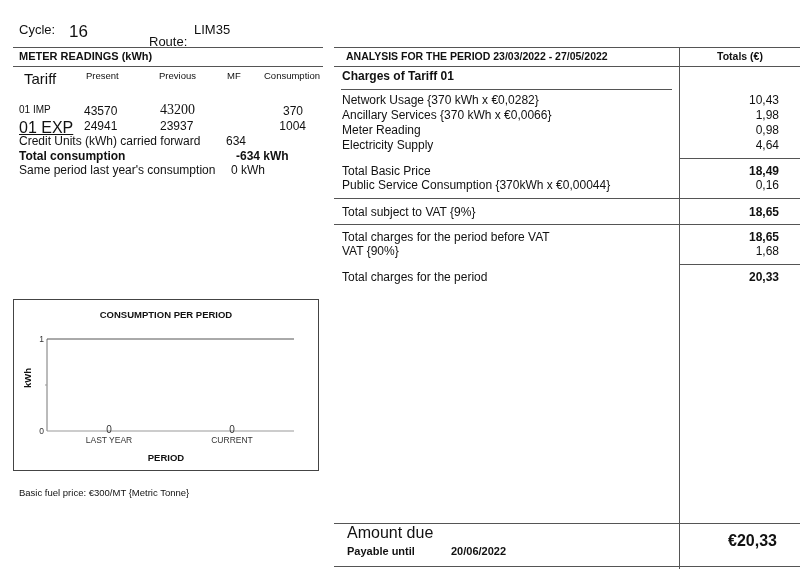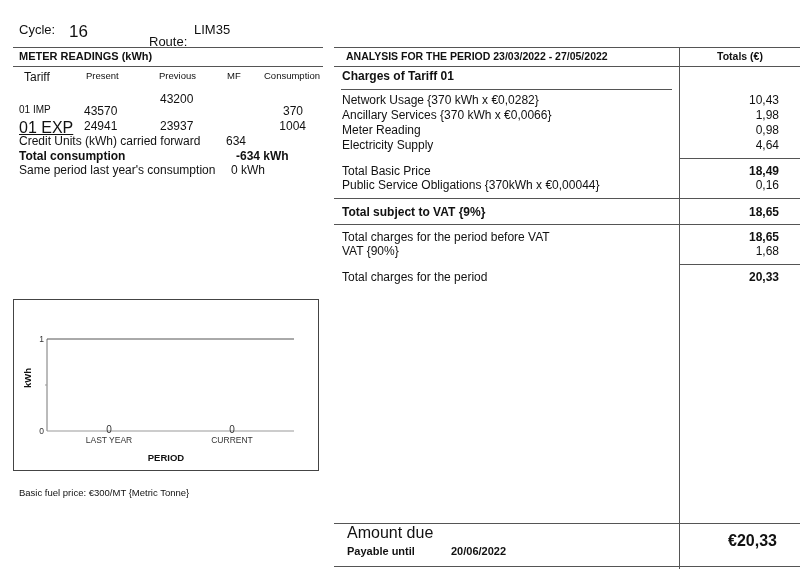--- a/index.html
+++ b/index.html
@@ -16,47 +16,48 @@
 
 <div class="abs" style="left:19px;top:22px;font-size:13px;">Cycle:</div>
 <div class="abs" style="left:69px;top:22px;font-size:17px;">16</div>
 <div class="abs" style="left:149px;top:22px;font-size:13px;margin-top:12px;">Route:</div>
 <div class="abs" style="left:194px;top:22px;font-size:13px;">LIM35</div>
 
 <div class="hl" style="left:13px;top:47px;width:310px;"></div>
 <div class="abs b" style="left:19px;top:50px;font-size:11px;text-align:center;">METER READINGS (kWh)</div>
 <div class="hl" style="left:13px;top:66px;width:310px;"></div>
 
-<div class="abs" style="left:24px;top:70px;font-size:12px;">Tariff</div>
+<div class="abs" style="left:24px;top:70px;font-size:15px;">Tariff</div>
 <div class="abs" style="left:86px;top:70px;font-size:9.5px;">Present</div>
 <div class="abs" style="left:159px;top:70px;font-size:9.5px;">Previous</div>
 <div class="abs" style="left:227px;top:70px;font-size:9.5px;">MF</div>
 <div class="abs" style="left:264px;top:70px;font-size:9.5px;">Consumption</div>
 
 <div>
   <div class="abs" style="left:19px;top:104px;font-size:10px;">01 IMP</div>
   <div class="abs" style="left:84px;top:104px;font-size:12px;">43570</div>
-  <div class="abs" style="left:160px;top:92px;font-size:12px;">43200</div>
+  <div class="abs" style="left:160px;top:102px;font-size:14px;font-family:Liberation Serif, serif;">43200</div>
   <div class="abs r" style="left:250px;width:53px;top:104px;font-size:12px;">370</div>
 </div>
 <div>
   <div class="abs" style="left:19px;top:119px;font-size:16px;text-decoration:underline;">01 EXP</div>
   <div class="abs" style="left:84px;top:119px;font-size:12px;">24941</div>
   <div class="abs" style="left:160px;top:119px;font-size:12px;">23937</div>
   <div class="abs r" style="left:250px;width:56px;top:119px;font-size:12px;">1004</div>
 </div>
 
 <div class="abs" style="left:19px;top:134px;font-size:12px;">Credit Units (kWh) carried forward</div>
 <div class="abs" style="left:226px;top:134px;font-size:12px;">634</div>
 <div class="abs b" style="left:19px;top:149px;font-size:12px;">Total consumption</div>
 <div class="abs b" style="left:236px;top:149px;font-size:12px;">-634 kWh</div>
 <div class="abs" style="left:19px;top:163px;font-size:12px;">Same period last year's consumption</div>
 <div class="abs" style="left:231px;top:163px;font-size:12px;">0 kWh</div>
 
 <div style="position:absolute;left:13px;top:299px;width:304px;height:170px;border:1px solid #444;">
+  <div class="abs b" style="left:0;width:304px;text-align:center;top:9px;font-size:9.5px;">CONSUMPTION PER PERIOD</div>
   <svg id="chart-svg" width="304" height="170" style="position:absolute;left:0;top:0;">
       <line x1="33" y1="39" x2="33" y2="131" stroke="#777" stroke-width="1"></line>
       <line x1="33" y1="131" x2="280" y2="131" stroke="#999" stroke-width="1"></line>
       <line x1="33" y1="39" x2="280" y2="39" stroke="#555" stroke-width="1"></line>
       <line x1="31" y1="85" x2="33" y2="85" stroke="#999" stroke-width="1"></line>
       <text x="30" y="134" font-size="8.5" text-anchor="end" fill="#333" font-family="Liberation Sans, sans-serif">0</text>
       <text x="30" y="42" font-size="8.5" text-anchor="end" fill="#333" font-family="Liberation Sans, sans-serif">1</text>
       <rect x="75" y="131" width="40" height="0" fill="#888"></rect>
       <text x="95" y="133" font-size="10" text-anchor="middle" fill="#333" font-family="Liberation Sans, sans-serif">0</text>
       <text x="95" y="143" font-size="8.5" text-anchor="middle" fill="#333" font-family="Liberation Sans, sans-serif">LAST YEAR</text>
@@ -92,25 +93,25 @@
     </div>
     <div>
       <div class="abs" style="left: 342px; top: 138px; font-size: 12px;">Electricity Supply</div>
       <div class="abs r" style="left: 690px; width: 89px; top: 138px; font-size: 12px;">4,64</div>
     </div>
   </div>
 
 <div class="hl" style="left:680px;top:158px;width:120px;"></div>
 <div class="abs" style="left:342px;top:164px;font-size:12px;">Total Basic Price</div>
 <div class="abs b r" style="left:690px;width:89px;top:164px;font-size:12px;">18,49</div>
-<div class="abs" style="left:342px;top:178px;font-size:12px;">Public Service Obligations {370kWh x €0,00044}</div>
+<div class="abs" style="left:342px;top:178px;font-size:12px;">Public Service Consumption {370kWh x €0,00044}</div>
 <div class="abs r" style="left:690px;width:89px;top:178px;font-size:12px;">0,16</div>
 
 <div class="hl" style="left:334px;top:198px;width:466px;"></div>
-<div class="abs" style="left:342px;top:205px;font-size:12px;font-weight:bold;">Total subject to VAT {9%}</div>
+<div class="abs" style="left:342px;top:205px;font-size:12px;">Total subject to VAT {9%}</div>
 <div class="abs b r" style="left:690px;width:89px;top:205px;font-size:12px;">18,65</div>
 
 <div class="hl" style="left:334px;top:224px;width:466px;"></div>
 <div class="abs" style="left:342px;top:230px;font-size:12px;">Total charges for the period before VAT</div>
 <div class="abs b r" style="left:690px;width:89px;top:230px;font-size:12px;">18,65</div>
 <div class="abs" style="left:342px;top:244px;font-size:12px;">VAT {90%}</div>
 <div class="abs r" style="left:690px;width:89px;top:244px;font-size:12px;">1,68</div>
 
 <div class="hl" style="left:680px;top:264px;width:120px;"></div>
 <div class="abs" style="left:342px;top:270px;font-size:12px;">Total charges for the period</div>

